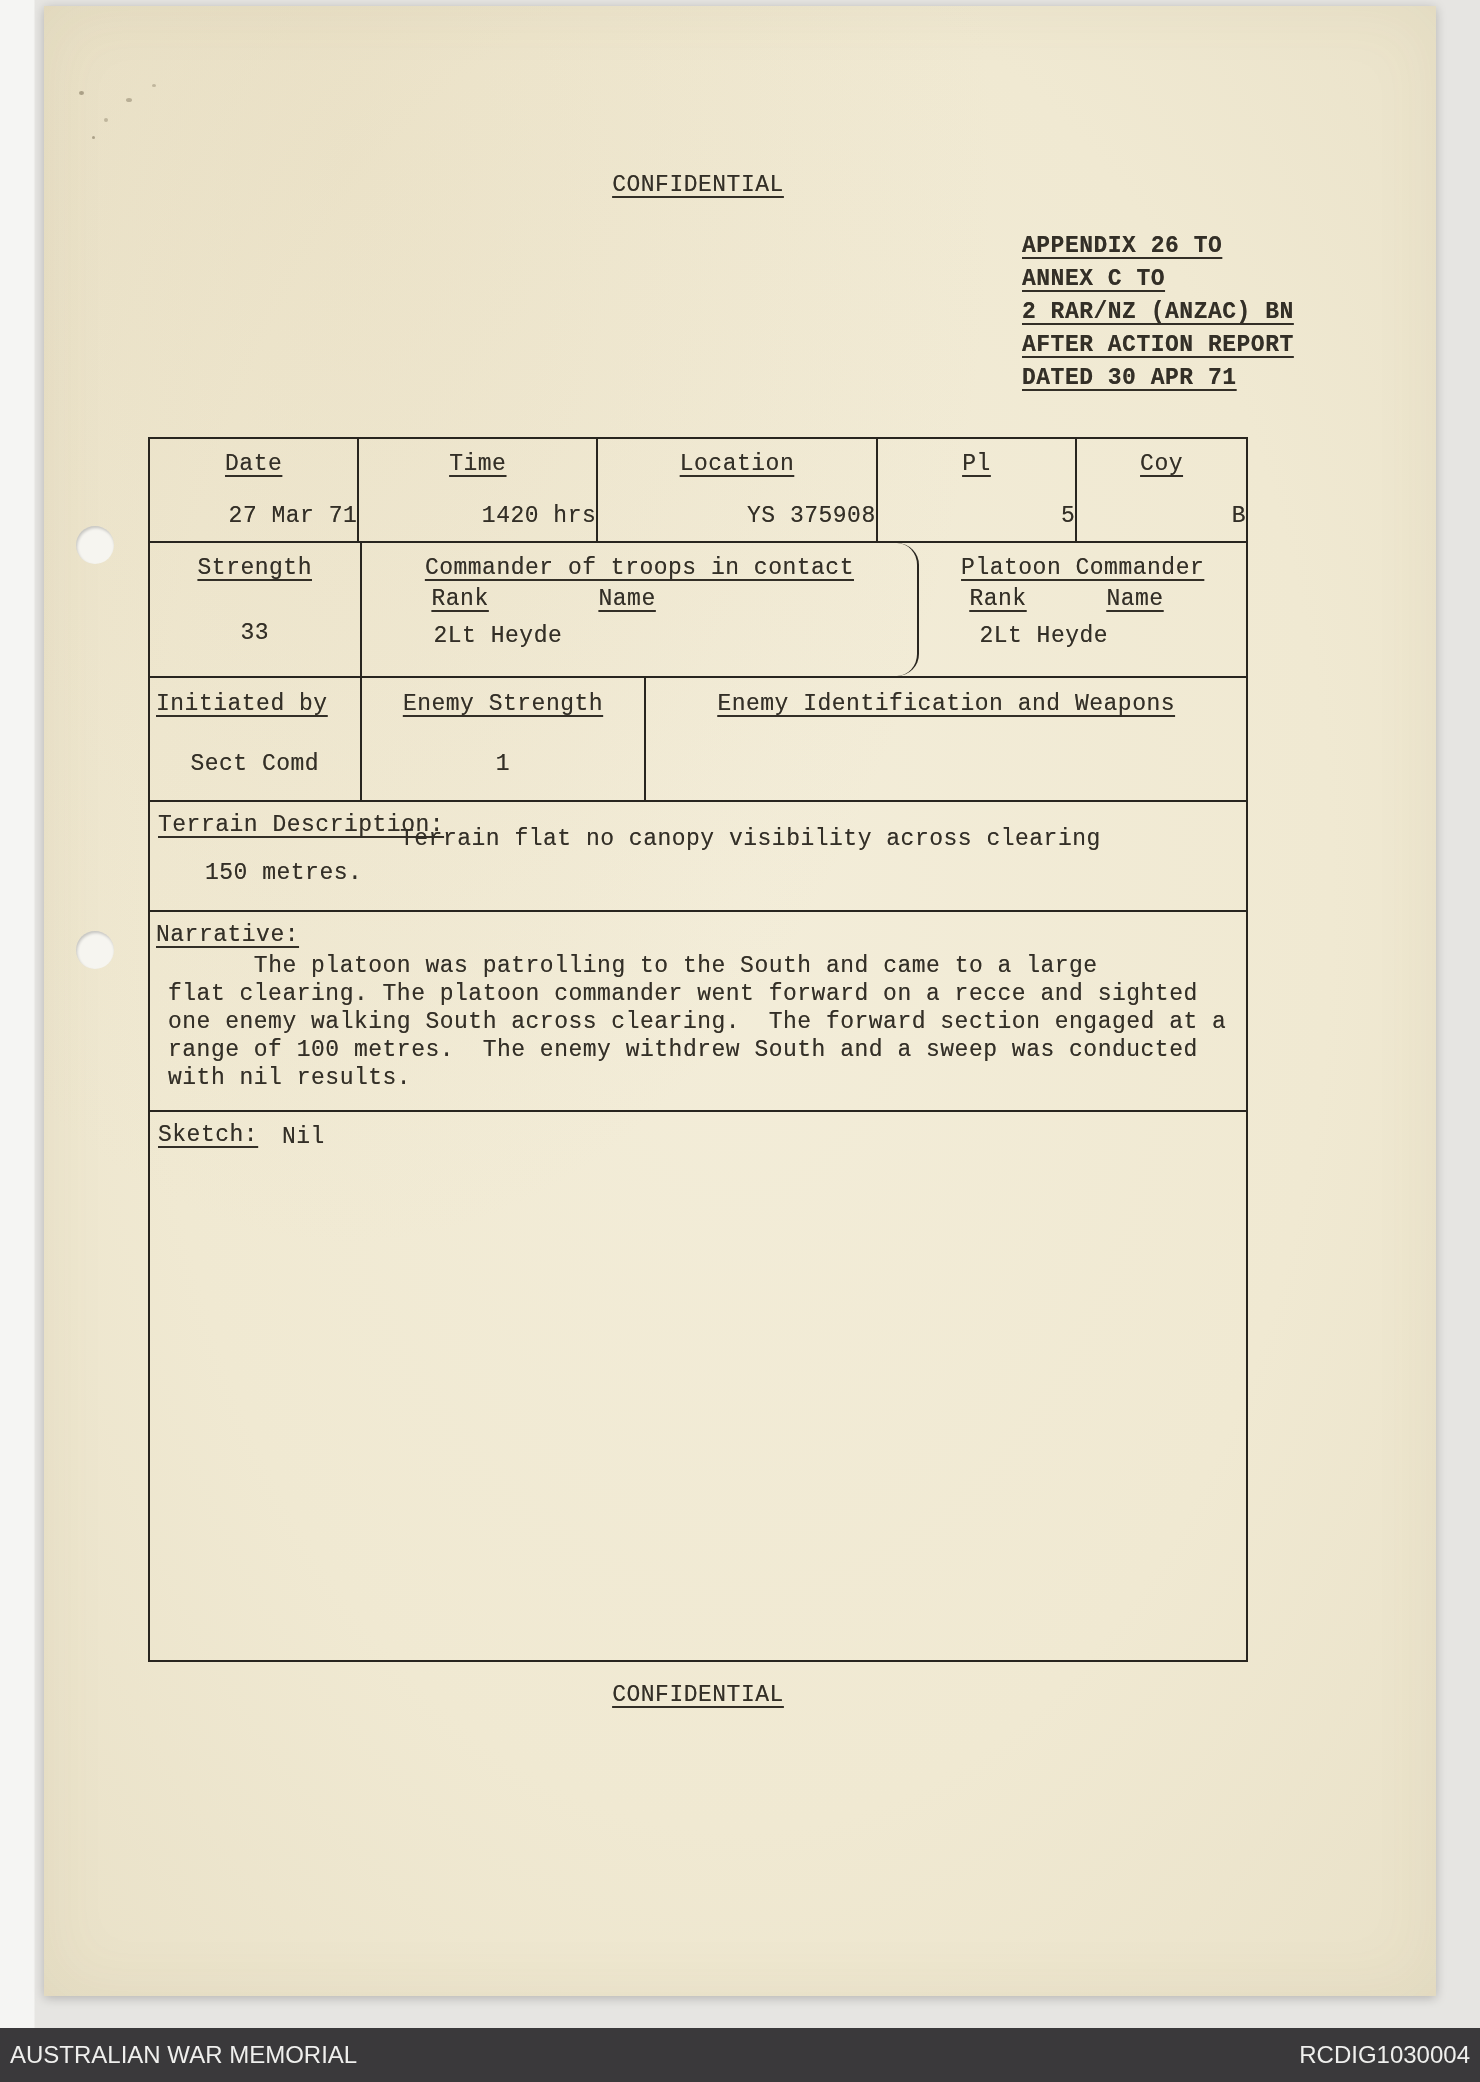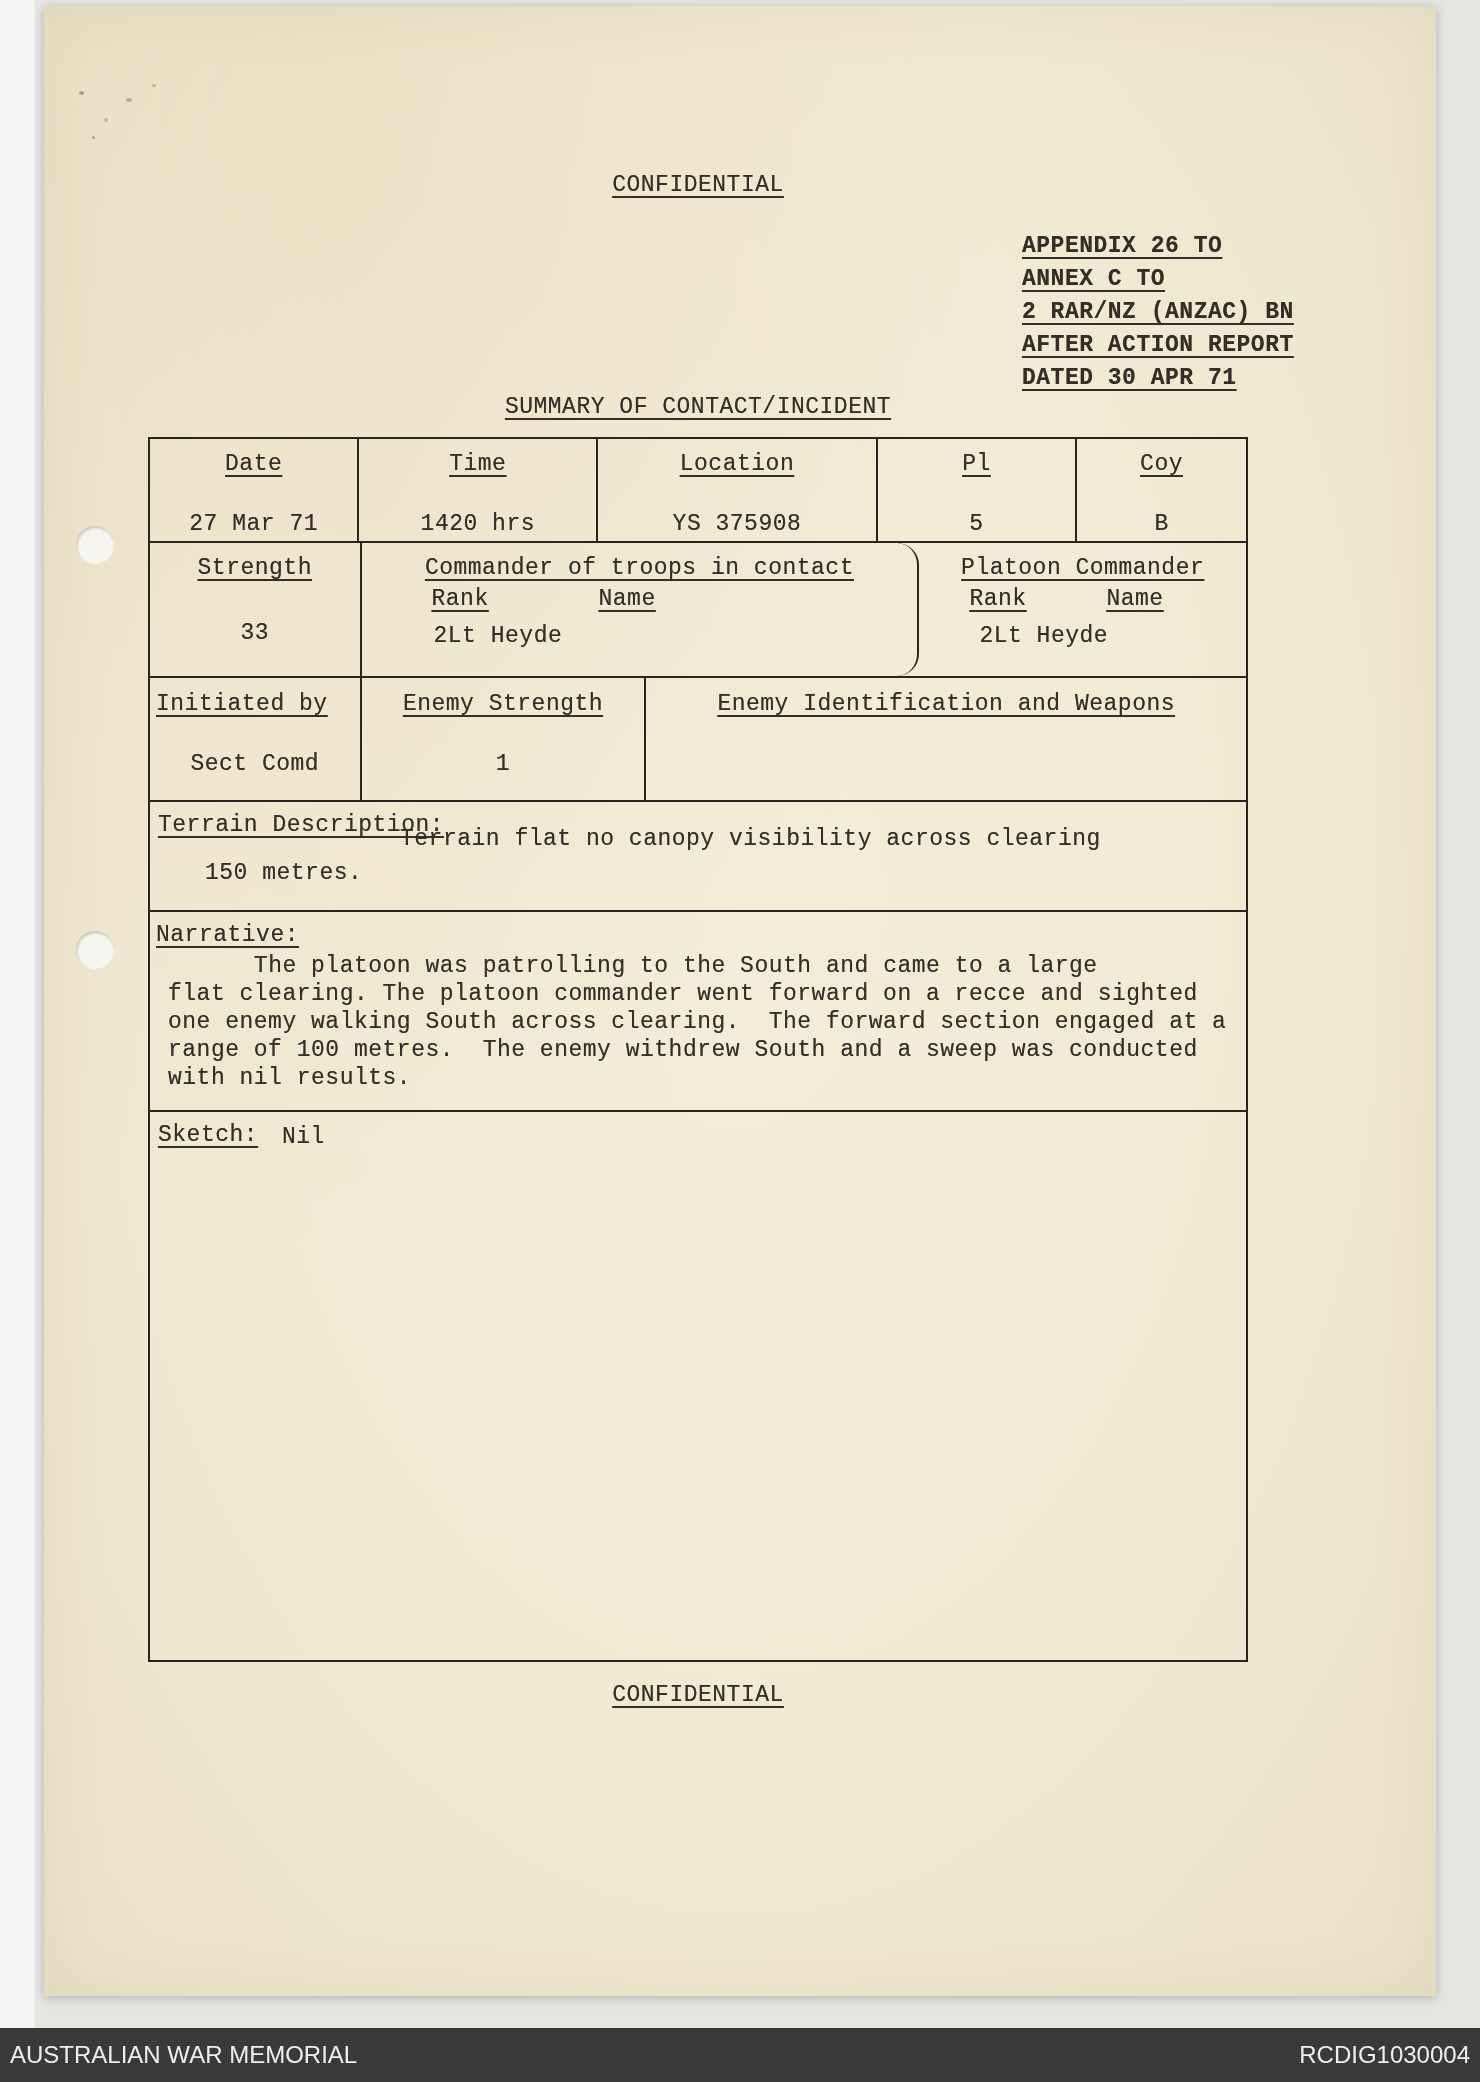--- a/index.html
+++ b/index.html
@@ -27,21 +27,21 @@
   .appendix div { width:fit-content; padding-right:6px; }
 
   .doc-title { position:absolute; left:104px; top:388px; width:1100px; text-align:center; }
 
   .form { position:absolute; left:104px; top:431px; width:1100px; border:2px solid #28251f; box-sizing:border-box; }
   .frow { display:flex; border-bottom:2px solid #28251f; position:relative; box-sizing:border-box; }
   .frow:last-child { border-bottom:none; }
   .cell { border-right:2px solid #28251f; position:relative; box-sizing:border-box; }
   .cell:last-child { border-right:none; }
   .hdr { text-align:center; margin-top:10px; line-height:30px; }
-  .val { text-align:center; margin-top:30px; line-height:30px; }
+  .val { text-align:right; margin-top:22px; line-height:30px; }
 
   .r1 { height:104px; }
   .c-date { width:19.1%; } .c-time { width:21.8%; } .c-loc { width:25.5%; }
   .c-pl { width:18.2%; } .c-coy { width:15.4%; }
 
   .r2 { height:135px; }
   .c-strength { width:19.3%; } .c-cmdr { width:50.9%;border-radius:22px; } .c-plcmdr { width:29.8%; }
   .c-strength .val2 { text-align:center; margin-top:35px; line-height:30px; }
   .abs { position:absolute; line-height:30px; }
 
@@ -95,21 +95,20 @@
     <div class="conf-top tw u">CONFIDENTIAL</div>
 
     <div class="appendix tw">
       <div class="u">APPENDIX 26  TO</div>
       <div class="u">ANNEX C TO</div>
       <div class="u">2 RAR/NZ (ANZAC) BN</div>
       <div class="u">AFTER ACTION REPORT</div>
       <div class="u">DATED  30 APR 71</div>
     </div>
 
-    <div class="doc-title tw u">SUMMARY OF CONTACT/INCIDENT</div>
 
     <div class="form tw">
 
       <div class="frow r1">
         <div class="cell c-date">
           <div class="hdr u">Date</div>
           <div class="val">27 Mar 71</div>
         </div>
         <div class="cell c-time">
           <div class="hdr u">Time</div>

